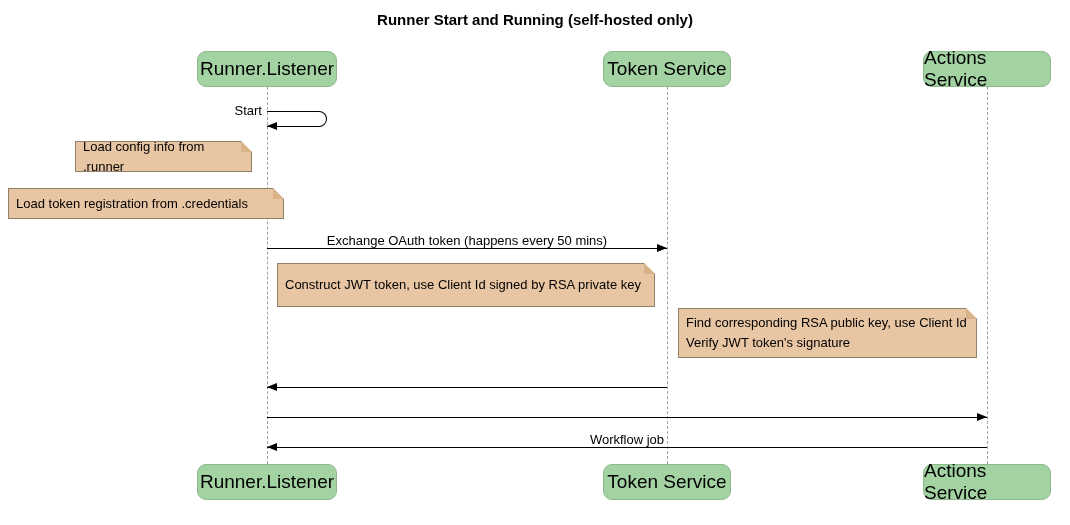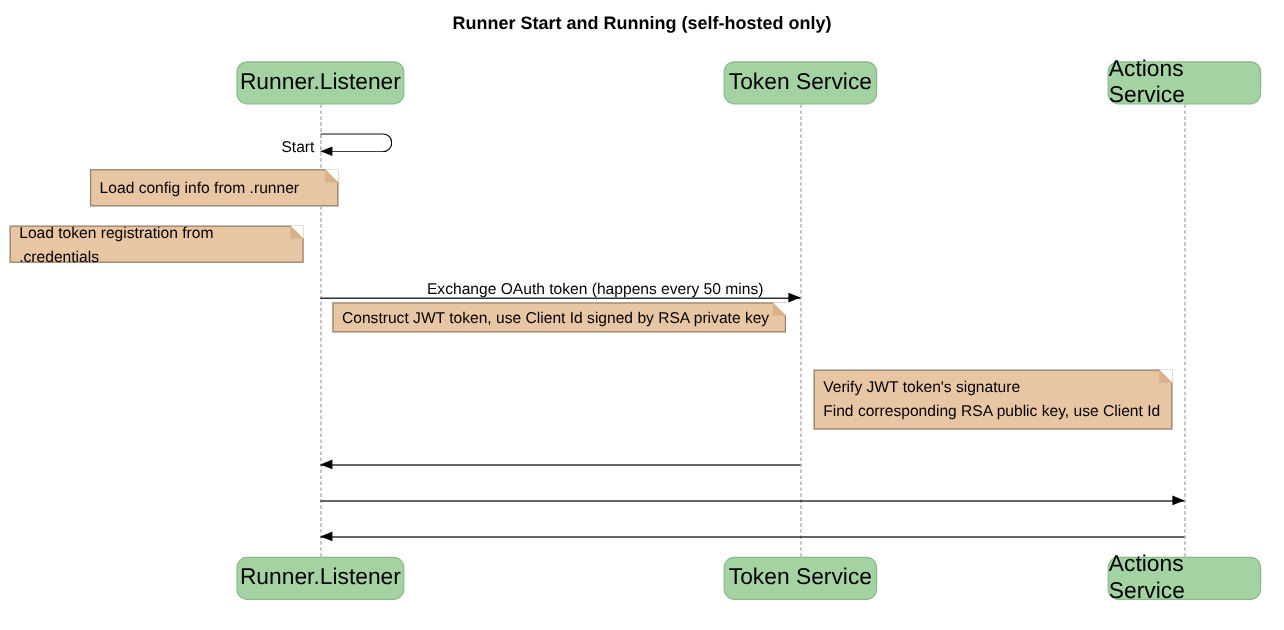--- a/index.html
+++ b/index.html
@@ -27,27 +27,27 @@
   .fold-flap{position:absolute;top:-1px;right:-1px;width:0;height:0;
         border-left:11px solid var(--note-fold);border-top:11px solid transparent;}
 
   .msg-line{position:absolute;height:0;border-top:1px solid var(--arrow);}
   .arrow-r{position:absolute;width:0;height:0;
            border-left:10px solid var(--arrow);
            border-top:4px solid transparent;border-bottom:4px solid transparent;}
   .arrow-l{position:absolute;width:0;height:0;
            border-right:10px solid var(--arrow);
            border-top:4px solid transparent;border-bottom:4px solid transparent;}
-  .msg-label{position:absolute;font-size:13px;text-align:center;white-space:nowrap;padding-left:29px;}
+  .msg-label{position:absolute;font-size:13px;text-align:center;white-space:nowrap;}
 
   .self-loop{position:absolute;left:267px;top:111px;width:60px;height:16px;
              box-sizing:border-box;border:1px solid var(--arrow);border-left:none;
              border-radius:0 10px 10px 0;}
   .self-label{position:absolute;left:160px;width:102px;top:103px;
-              font-size:13px;text-align:right;white-space:nowrap;margin-top:12px;}
+              font-size:13px;text-align:right;white-space:nowrap;}
 </style>
 </head>
 <body>
 
 <div id="diagram">
 
   <div class="title">Runner Start and Running (self-hosted only)</div>
 
   <div class="lifeline" style="left:267px;"></div>
   <div class="lifeline" style="left:667px;"></div>
@@ -60,55 +60,56 @@
     <span>Token Service</span>
   </div>
   <div class="actor" style="left:923px;top:51px;width:128px;">
     <span>Actions Service</span>
   </div>
 
   <div class="self-label">Start</div>
   <div class="self-loop"></div>
   <div class="arrow-l" style="left:267px;top:122px;"></div>
 
-  <div class="note" style="left:75px;top:141px;width:207px;height:31px;">
+  <div class="note" style="left:75px;top:141px;width:177px;height:31px;">
     <span class="fold-cut"></span>
     <span class="fold-flap"></span>
     <div>Load config info from .runner</div>
   </div>
 
-  <div class="note" style="left:8px;top:188px;width:245px;height:31px;">
+  <div class="note" style="left:8px;top:188px;width:276px;height:31px;">
     <span class="fold-cut"></span>
     <span class="fold-flap"></span>
     <div>Load token registration from .credentials</div>
   </div>
 
   <div class="msg-label" style="left:267px;width:400px;top:233px;">Exchange OAuth token (happens every 50 mins)</div>
   <div class="msg-line" style="left:267px;top:248px;width:400px;"></div>
   <div class="arrow-r" style="left:657px;top:244px;"></div>
 
-  <div class="note" style="left:277px;top:252px;width:378px;height:25px;">
+  <div class="note" style="left:277px;top:263px;width:378px;height:44px;">
     <span class="fold-cut"></span>
     <span class="fold-flap"></span>
     <div>Construct JWT token, use Client Id signed by RSA private key</div>
   </div>
 
   <div class="note" style="left:678px;top:308px;width:299px;height:50px;">
     <span class="fold-cut"></span>
     <span class="fold-flap"></span>
+    <div>Find corresponding RSA public key, use Client Id</div>
     <div>Verify JWT token's signature</div>
-    <div>Find corresponding RSA public key, use Client Id</div>
   </div>
 
   <div class="msg-line" style="left:267px;top:387px;width:400px;"></div>
   <div class="arrow-l" style="left:267px;top:383px;"></div>
 
   <div class="msg-line" style="left:267px;top:417px;width:720px;"></div>
   <div class="arrow-r" style="left:977px;top:413px;"></div>
 
+  <div class="msg-label" style="left:267px;width:720px;top:432px;">Workflow job</div>
   <div class="msg-line" style="left:267px;top:447px;width:720px;"></div>
   <div class="arrow-l" style="left:267px;top:443px;"></div>
 
   <div class="actor" style="left:197px;top:464px;width:140px;">
     <span>Runner.Listener</span>
   </div>
   <div class="actor" style="left:603px;top:464px;width:128px;">
     <span>Token Service</span>
   </div>
   <div class="actor" style="left:923px;top:464px;width:128px;">

